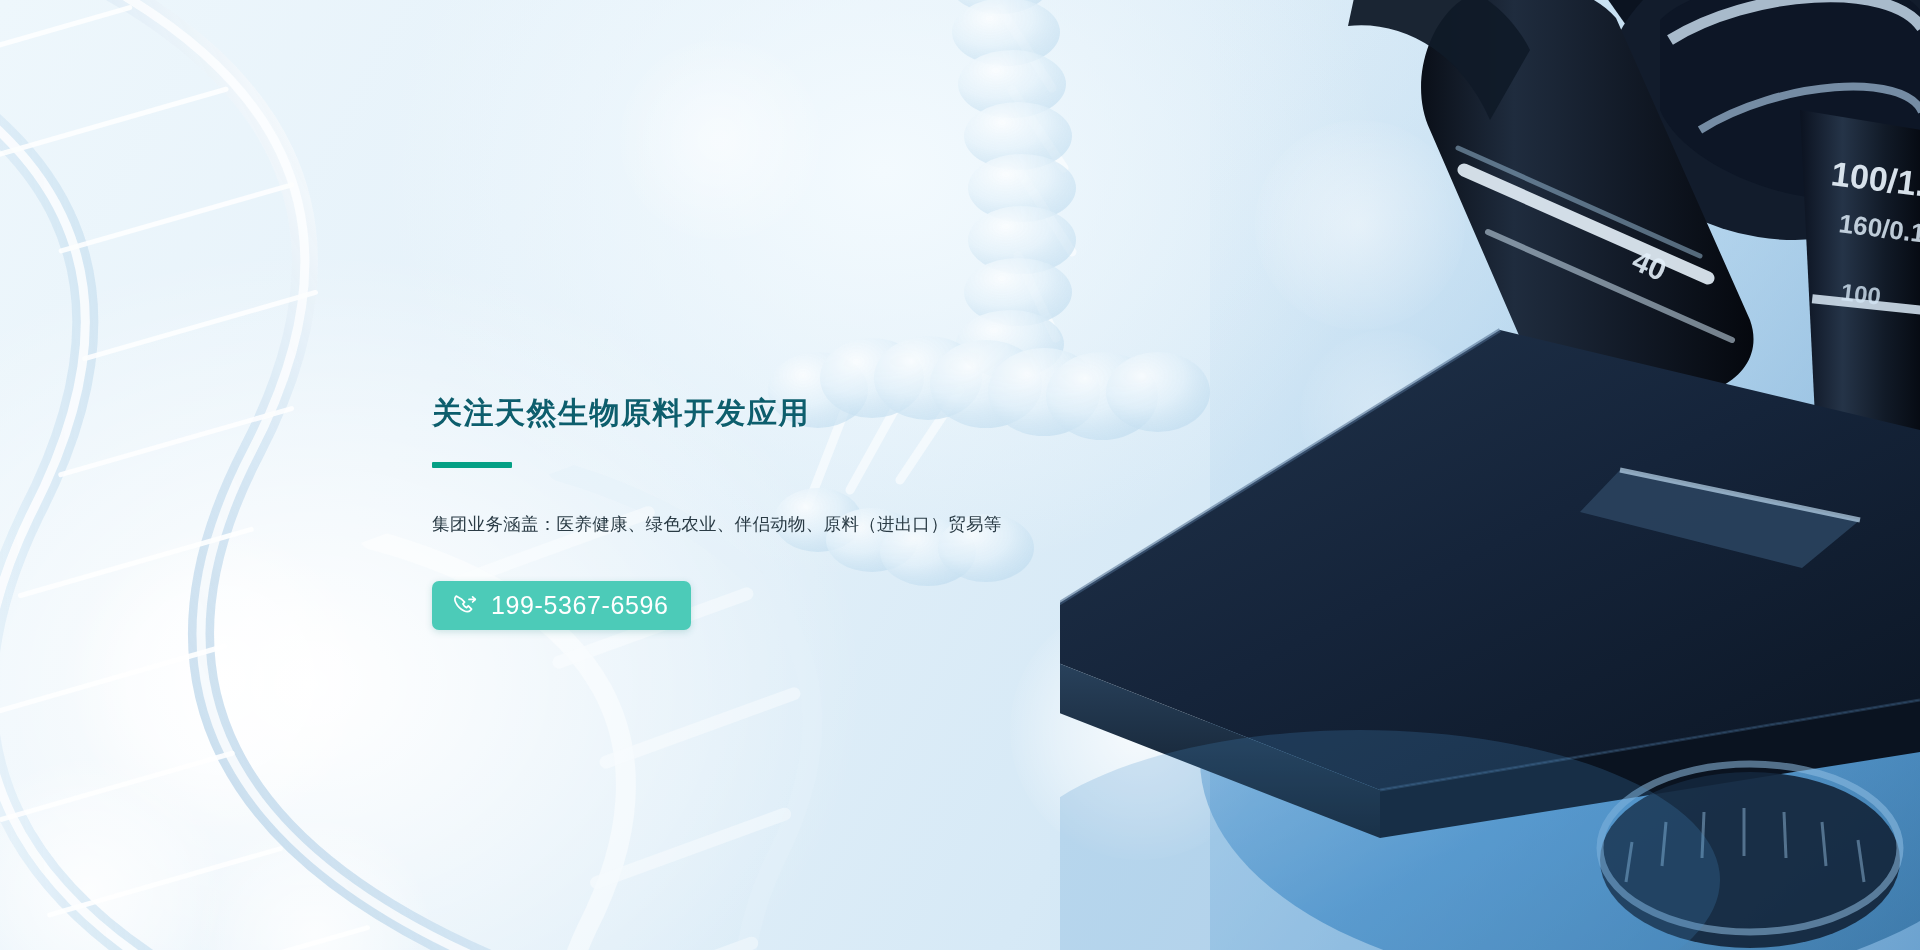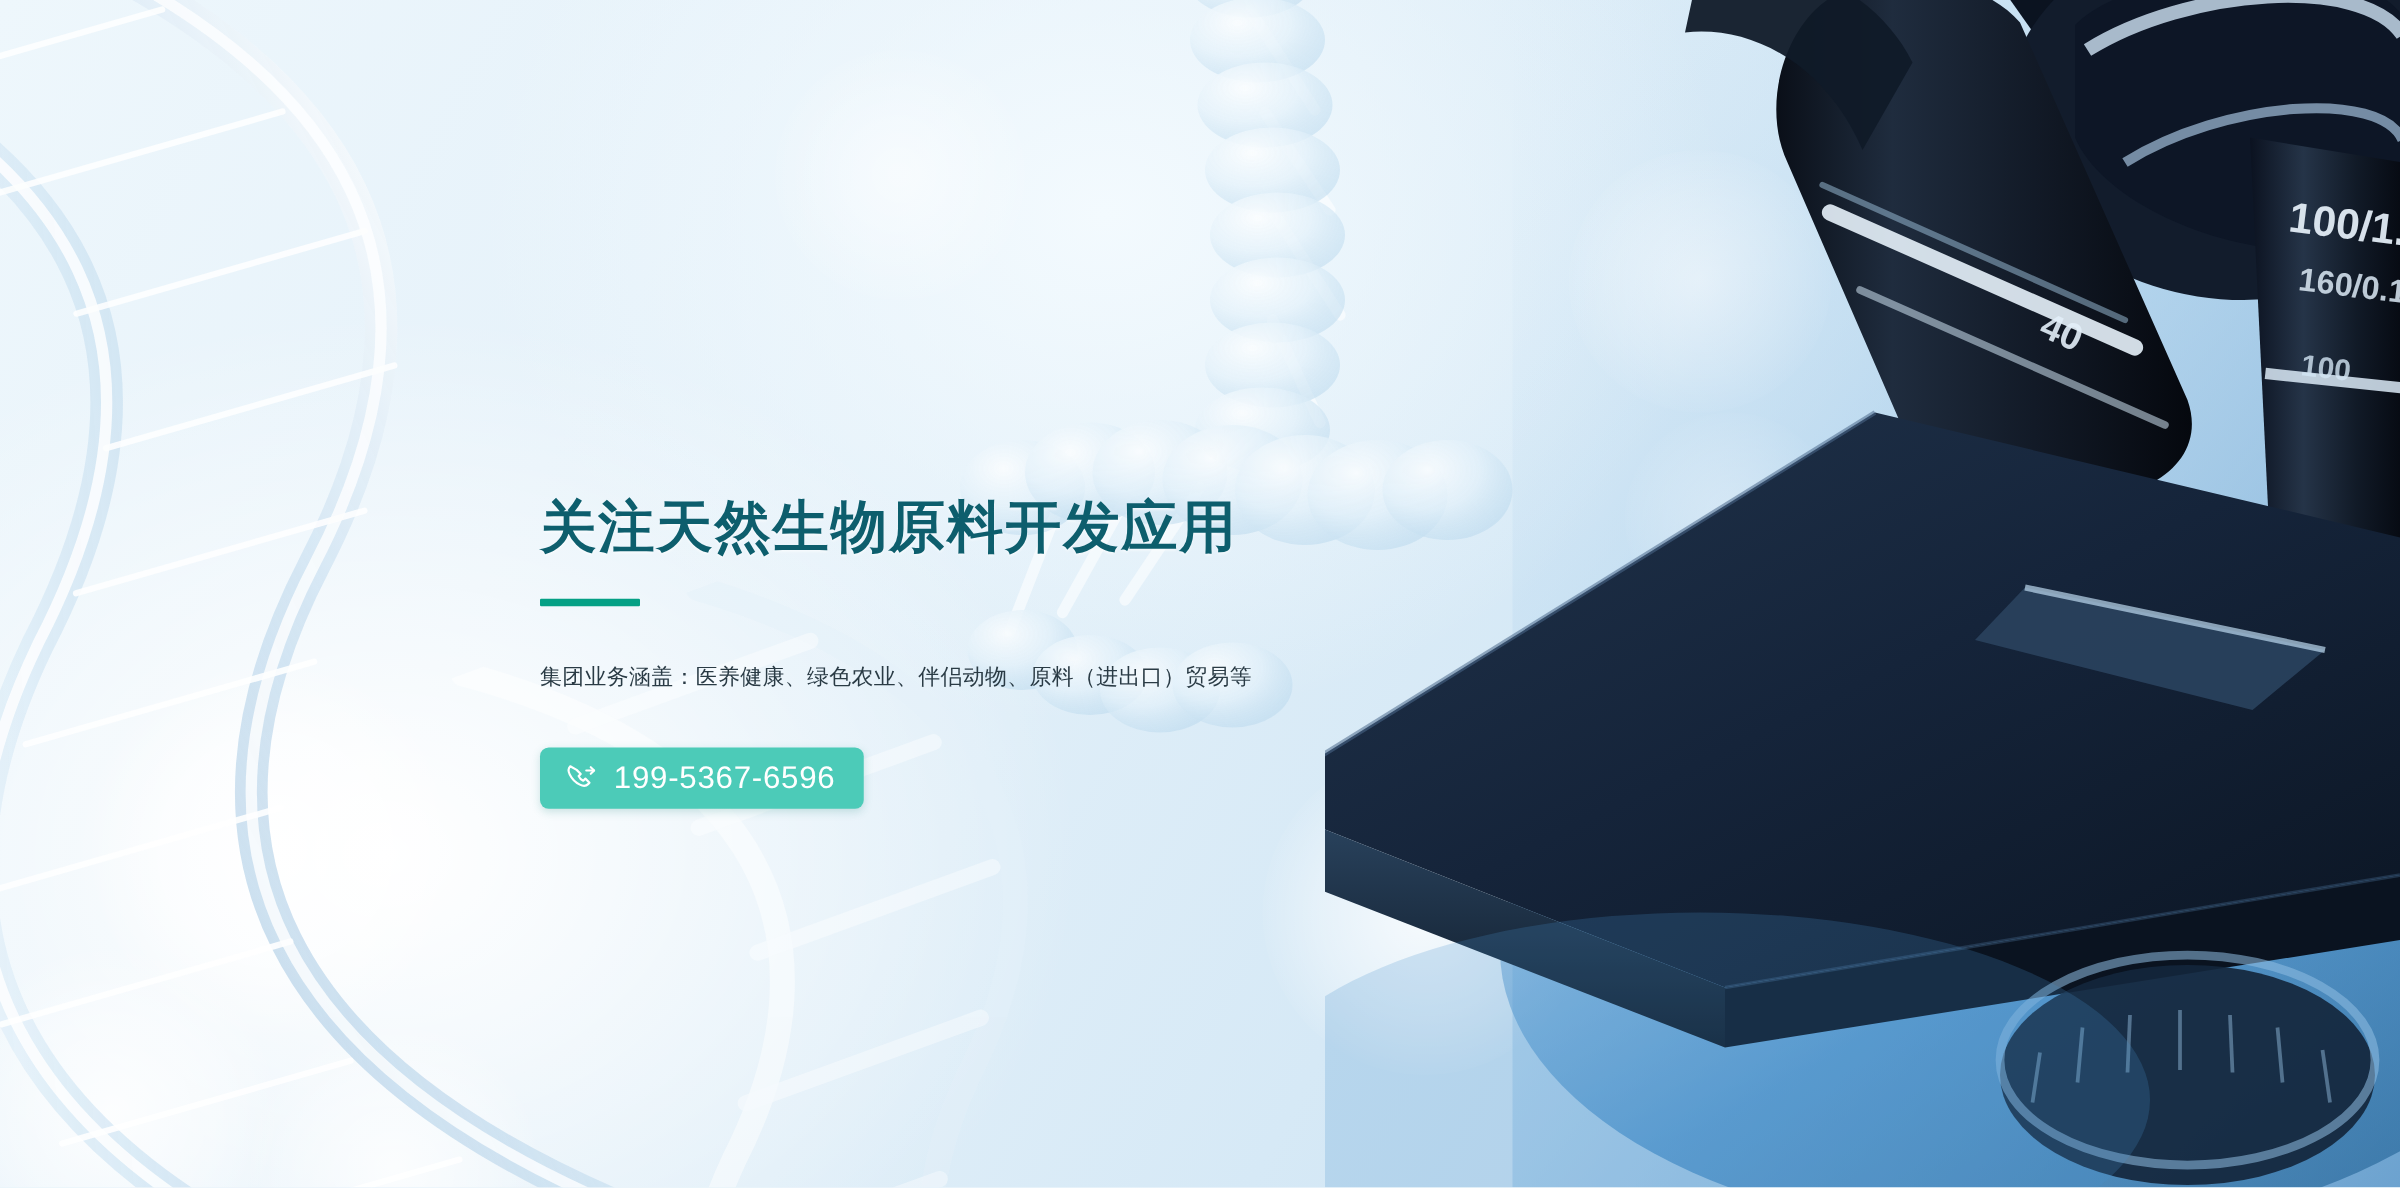--- a/index.html
+++ b/index.html
@@ -43,21 +43,21 @@
   .mol-a{left:700px;top:-40px;width:620px;height:700px;opacity:.75;}
 
   
   .scope{position:absolute;right:0;top:0;width:860px;height:950px;pointer-events:none;}
 
   
   .content{
     position:absolute;left:432px;top:396px;width:860px;z-index:40;
   }
   .headline{
-    margin:0;font-size:45px;line-height:1.16;font-weight:bold;
+    margin:0;font-size:30px;line-height:1.16;font-weight:bold;
     letter-spacing:1.5px;color:#0d5e6d;
     text-shadow:0 1px 2px rgba(255,255,255,.55);
   }
   .divider{
     margin-top:31px;width:80px;height:6px;background:#04a085;border-radius:1px;
   }
   .desc{
     margin-top:38px;font-size:17.5px;line-height:2.1;color:#2a3b45;letter-spacing:.3px;
   }
   .desc p{margin:0;}

